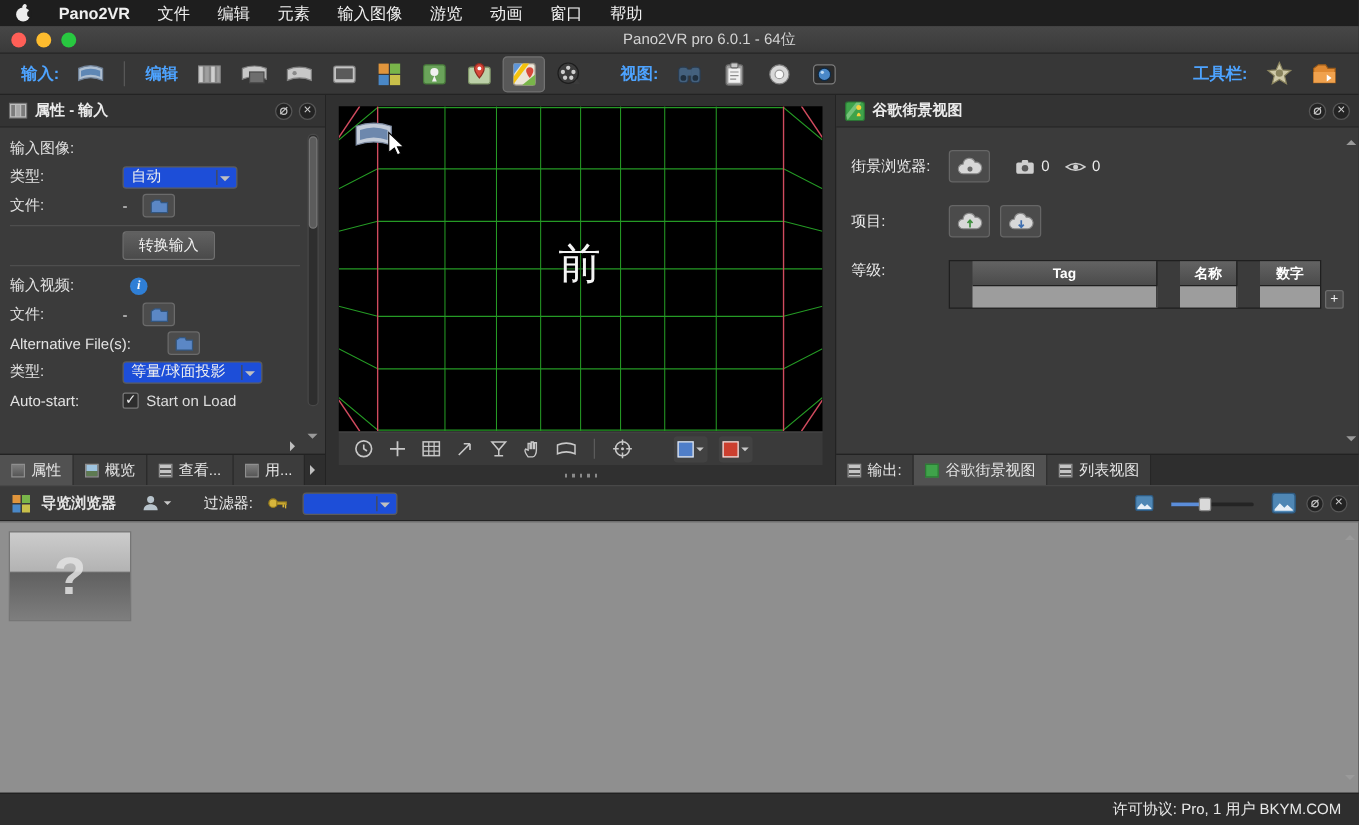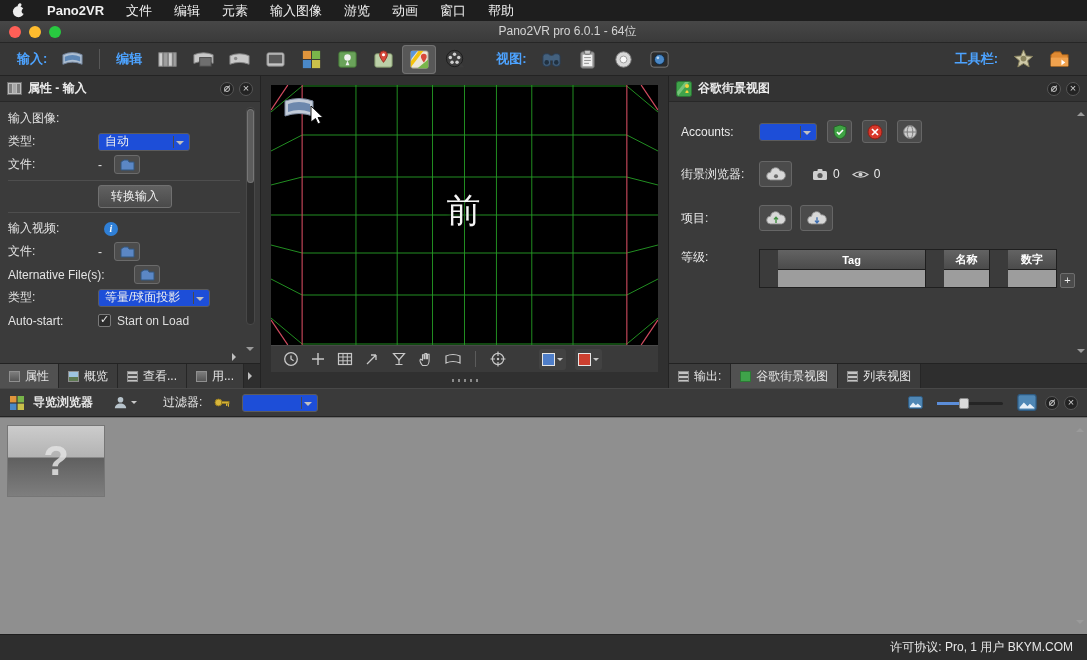--- a/index.html
+++ b/index.html
@@ -503,43 +503,20 @@
           <path d="M9.4 12 c0-1.8 1-2.8 1.6-2.8 s1.6 1 1.6 2.8z" fill="#f4d03c"></path>
         </svg>
         <span class="panel-title">谷歌街景视图</span>
         <div class="win-btns">
           <div class="wbtn float"></div>
           <div class="wbtn close"></div>
         </div>
       </div>
 
       <div class="svb">
-        <div class="sv-row">
-          <span class="sv-label">Accounts:</span>
-          <div class="select" style="min-width:58px"></div>
-          <div class="ibtn">
-            <svg width="16" height="16" viewBox="0 0 16 16">
-              <path d="M8 1 l6 2 v5 c0 4-3 6-6 7 C5 14 2 12 2 8 V3 Z" fill="#3fa344" stroke="#256128"></path>
-              <path d="M5 8 l2 2 4-4" fill="none" stroke="#fff" stroke-width="1.6"></path>
-            </svg>
-          </div>
-          <div class="ibtn">
-            <svg width="16" height="16" viewBox="0 0 16 16">
-              <circle cx="8" cy="8" r="7" fill="#d8372a" stroke="#8e1d14"></circle>
-              <path d="M5 5 l6 6 M11 5 l-6 6" stroke="#fff" stroke-width="1.7"></path>
-            </svg>
-          </div>
-          <div class="ibtn">
-            <svg width="16" height="16" viewBox="0 0 16 16">
-              <circle cx="8" cy="8" r="6.4" fill="#cfcfcf" stroke="#7c7c7c"></circle>
-              <ellipse cx="8" cy="8" rx="2.8" ry="6.4" fill="none" stroke="#7c7c7c"></ellipse>
-              <path d="M1.6 8 H14.4" stroke="#7c7c7c"></path>
-            </svg>
-          </div>
-        </div>
 
         <div class="sv-row">
           <span class="sv-label">街景浏览器:</span>
           <div class="cloudbtn">
             <svg width="22" height="16" viewBox="0 0 24 17">
               <path d="M6 15 a4.2 4.2 0 0 1 0-8.4 A5.4 5.4 0 0 1 16.4 5 A3.8 3.8 0 0 1 18 15 Z" fill="#d8d8d8" stroke="#8a8a8a"></path>
               <circle cx="12" cy="11" r="2.2" fill="#6a6a6a"></circle>
             </svg>
           </div>
           <div class="count-group">

